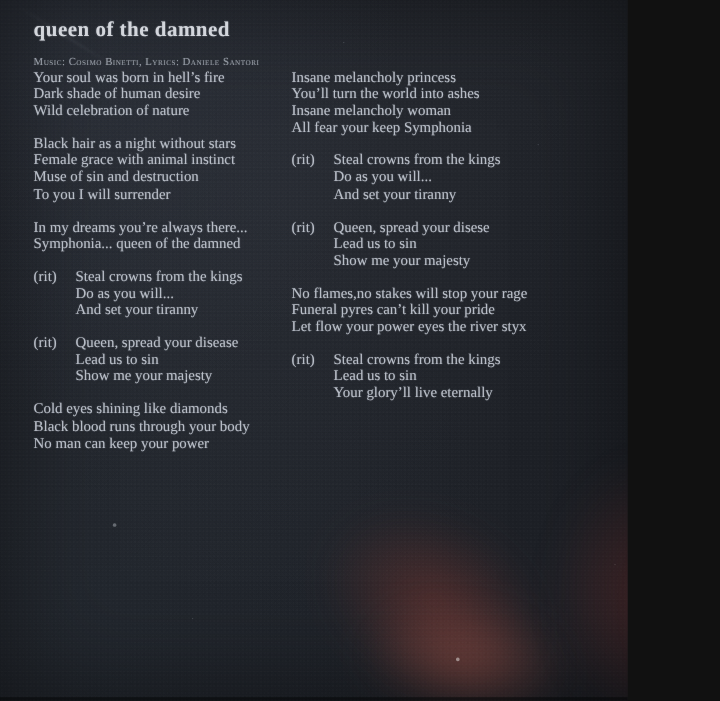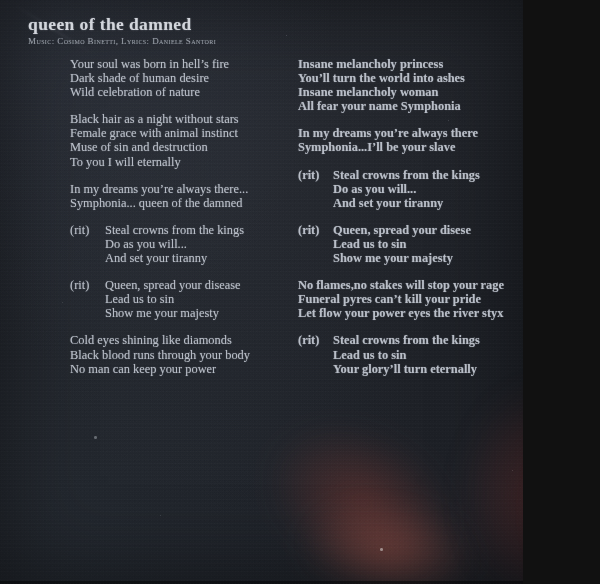--- a/index.html
+++ b/index.html
@@ -67,35 +67,34 @@
       586px 228px 0 0 rgba(240,238,240,0.35),
       588px 332px 0 1px rgba(245,235,235,0.4),
       512px 470px 0 0 rgba(235,225,225,0.25);}
   
   .header{position:absolute;left:28px;top:14px;}
   .title{
     margin:0;font-size:17.5px;font-weight:bold;letter-spacing:0.4px;
     color:#d3d6dc;text-shadow:0 0 1.5px rgba(200,206,216,0.5);
   }
   .credits{
-    margin-top:1px;font-size:9px;font-variant:small-caps;letter-spacing:0.4px;
+    margin-top:11px;font-size:9px;font-variant:small-caps;letter-spacing:0.4px;
     color:#959ba4;text-shadow:0 0 1px rgba(150,156,166,0.5);
   }
   .columns{position:absolute;left:28px;top:57px;width:552px;}
   .col{position:absolute;top:0;}
   .col-left{left:0;width:205px;}
-  .col-right{left:228px;width:260px;font-weight:bold;}
+  .col-right{left:215px;width:260px;}
   .stanza{margin:0 0 13px 0;}
   .stanza.rit{position:relative;padding-left:35px;}
   .rit-label{position:absolute;left:0;top:0;}
   .line,.rit-label{
     font-size:12.4px;line-height:14.1px;white-space:nowrap;
     color:rgba(190,195,204,0.95);
     text-shadow:0 0 1.2px rgba(175,182,193,0.55);
-    margin-left:42px;
   }
 </style>
 </head>
 <body>
 
 <div class="page">
 
   <div class="blob blob-a"></div>
   <div class="blob blob-b"></div>
   <div class="blob blob-c"></div>
@@ -118,21 +117,21 @@
     <div class="col col-left">
       <div class="stanza">
         <div class="line">Your soul was born in hell’s fire</div>
         <div class="line">Dark shade of human desire</div>
         <div class="line">Wild celebration of nature</div>
       </div>
       <div class="stanza">
         <div class="line">Black hair as a night without stars</div>
         <div class="line">Female grace with animal instinct</div>
         <div class="line">Muse of sin and destruction</div>
-        <div class="line">To you I will eternally</div>
+        <div class="line">To you I will surrender</div>
       </div>
       <div class="stanza">
         <div class="line">In my dreams you’re always there...</div>
         <div class="line">Symphonia... queen of the damned</div>
       </div>
       <div class="stanza rit">
         <span class="rit-label">(rit)</span>
         <div class="line">Steal crowns from the kings</div>
         <div class="line">Do as you will...</div>
         <div class="line">And set your tiranny</div>
@@ -148,25 +147,21 @@
         <div class="line">Black blood runs through your body</div>
         <div class="line">No man can keep your power</div>
       </div>
     </div>
 
     <div class="col col-right">
       <div class="stanza">
         <div class="line">Insane melancholy princess</div>
         <div class="line">You’ll turn the world into ashes</div>
         <div class="line">Insane melancholy woman</div>
-        <div class="line">All fear your name Symphonia</div>
-      </div>
-      <div class="stanza">
-        <div class="line">In my dreams you’re always there</div>
-        <div class="line">Symphonia...I’ll be your slave</div>
+        <div class="line">All fear your keep Symphonia</div>
       </div>
       <div class="stanza rit">
         <span class="rit-label">(rit)</span>
         <div class="line">Steal crowns from the kings</div>
         <div class="line">Do as you will...</div>
         <div class="line">And set your tiranny</div>
       </div>
       <div class="stanza rit">
         <span class="rit-label">(rit)</span>
         <div class="line">Queen, spread your disese</div>
@@ -175,18 +170,18 @@
       </div>
       <div class="stanza">
         <div class="line">No flames,no stakes will stop your rage</div>
         <div class="line">Funeral pyres can’t kill your pride</div>
         <div class="line">Let flow your power eyes the river styx</div>
       </div>
       <div class="stanza rit">
         <span class="rit-label">(rit)</span>
         <div class="line">Steal crowns from the kings</div>
         <div class="line">Lead us to sin</div>
-        <div class="line">Your glory’ll turn eternally</div>
+        <div class="line">Your glory’ll live eternally</div>
       </div>
     </div>
 
   </div>
 </div>
 
 </body></html>

